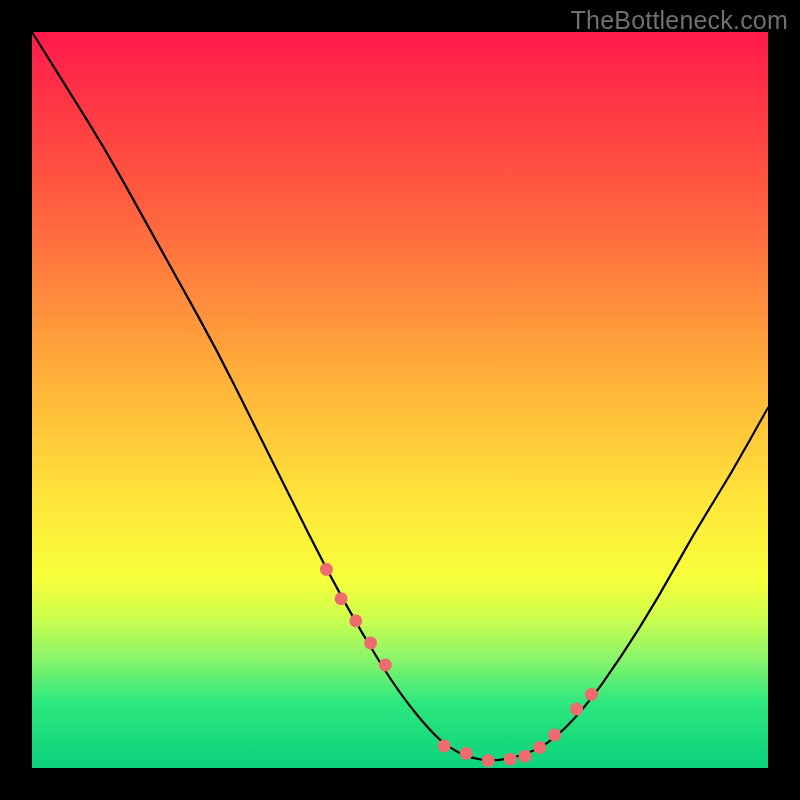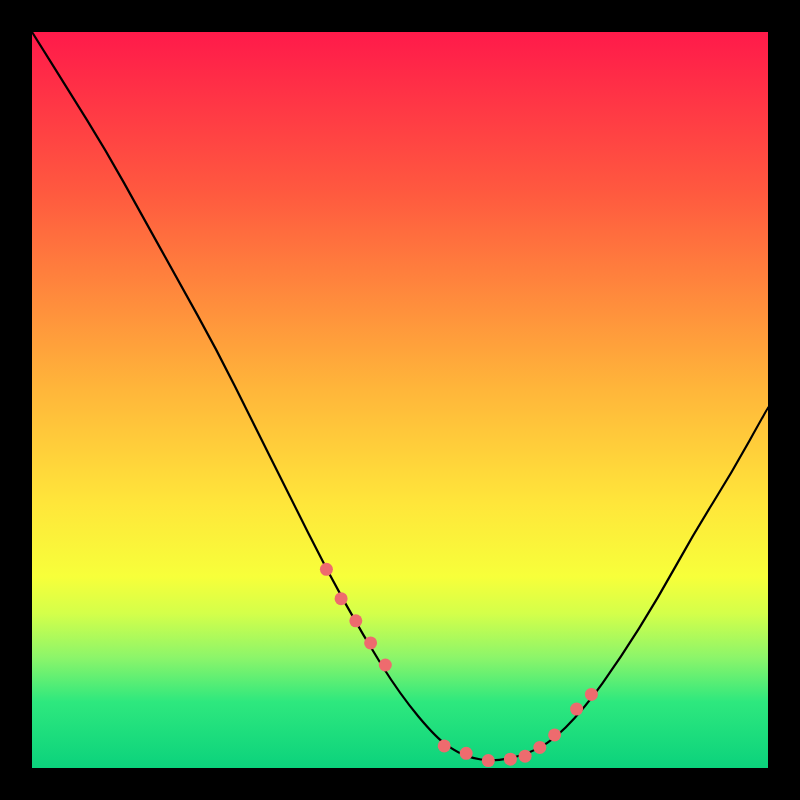--- a/index.html
+++ b/index.html
@@ -57,20 +57,21 @@
     stroke-linejoin: round;
   }
   .dot {
     fill: #ee6b6e;
   }
 </style>
 </head>
 <body>
 
 <div class="frame">
+  <div class="watermark">TheBottleneck.com</div>
 
   <div class="plot">
     <svg viewBox="0 0 736 736">
       <path id="curve-path" class="curve" d="M 0.0 0.0 Q 0.0 0.0 18.4 29.4 Q 36.8 58.9 55.2 88.3 Q 73.6 117.8 92.0 150.9 Q 110.4 184.0 128.8 217.1 Q 147.2 250.2 165.6 283.4 Q 184.0 316.5 202.4 353.3 Q 220.8 390.1 239.2 426.9 Q 257.6 463.7 276.0 500.5 Q 294.4 537.3 312.8 570.4 Q 331.2 603.5 349.6 633.0 Q 368.0 662.4 386.4 684.5 Q 404.8 706.6 415.8 713.9 Q 426.9 721.3 434.2 723.9 Q 441.6 726.4 449.0 727.5 Q 456.3 728.6 467.4 727.9 Q 478.4 727.2 496.8 720.5 Q 515.2 713.9 533.6 695.5 Q 552.0 677.1 570.4 651.4 Q 588.8 625.6 607.2 596.2 Q 625.6 566.7 644.0 533.6 Q 662.4 500.5 680.8 471.0 Q 699.2 441.6 717.6 408.5 T 736.0 375.4"></path>
       <g id="dots">
           <circle cx="294.4" cy="537.3" r="6.5" class="dot"></circle>
           <circle cx="309.1" cy="566.7" r="6.5" class="dot"></circle>
           <circle cx="323.8" cy="588.8" r="6.5" class="dot"></circle>
           <circle cx="338.6" cy="610.9" r="6.5" class="dot"></circle>
           <circle cx="353.3" cy="633.0" r="6.5" class="dot"></circle>

